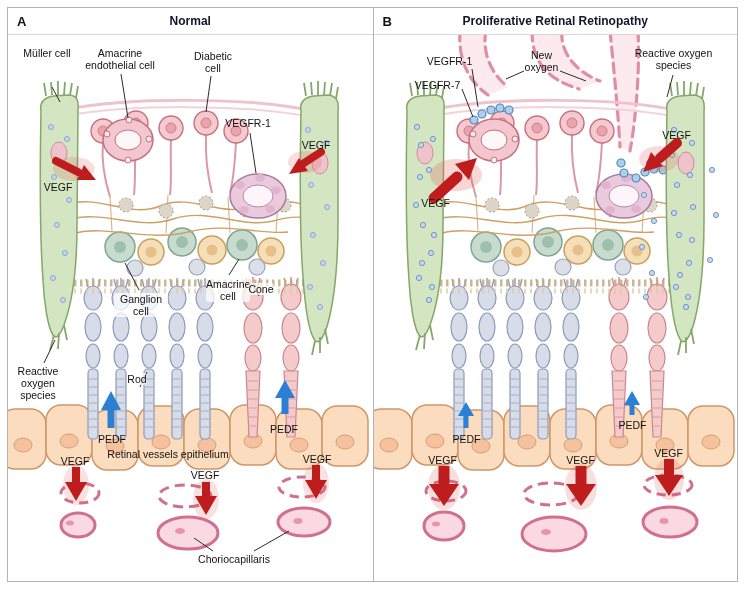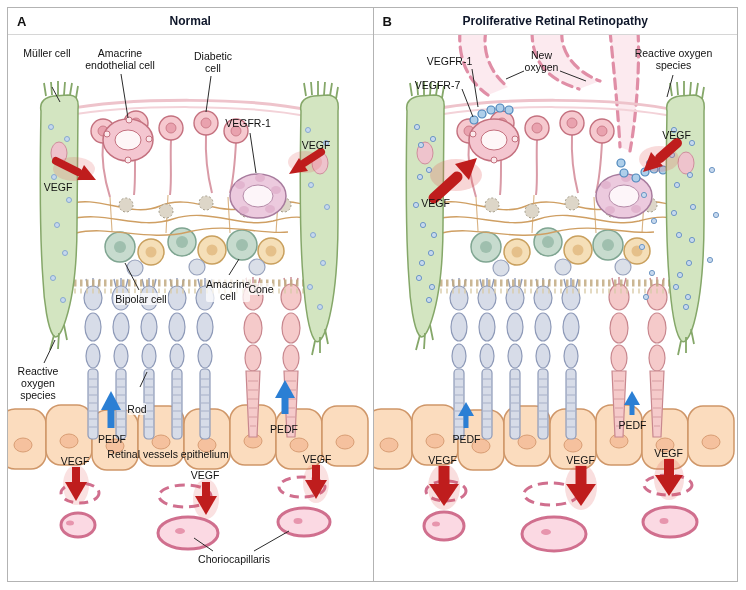--- a/index.html
+++ b/index.html
@@ -241,24 +241,24 @@
         </g>
       </svg>
 
       <div class="lbl" style="left:39px;top:12px;width:48px">Müller cell</div>
       <div class="lbl" style="left:112px;top:12px;width:84px">Amacrine endothelial cell</div>
       <div class="lbl" style="left:205px;top:15px;width:52px">Diabetic cell</div>
       <div class="lbl nw" style="left:240px;top:82px">VEGFR-1</div>
       <div class="lbl nw" style="left:50px;top:146px">VEGF</div>
       <div class="lbl nw" style="left:308px;top:104px">VEGF</div>
       <div class="lbl" style="left:30px;top:330px;width:52px">Reactive oxygen species</div>
-      <div class="lbl bgl" style="left:133px;top:258px;width:54px">Bipolar cell</div>
+      <div class="lbl bgl" style="left:133px;top:258px;width:54px">Ganglion cell</div>
       <div class="lbl bgl" style="left:220px;top:243px;width:44px">Amacrine cell</div>
       <div class="lbl nw bgl" style="left:253px;top:248px">Cone</div>
-      <div class="lbl nw bgl" style="left:129px;top:368px">Rod</div>
+      <div class="lbl nw bgl" style="left:129px;top:338px">Rod</div>
       <div class="lbl nw" style="left:104px;top:398px">PEDF</div>
       <div class="lbl nw" style="left:276px;top:388px">PEDF</div>
       <div class="lbl nw" style="left:160px;top:413px">Retinal vessels epithelium</div>
       <div class="lbl nw" style="left:67px;top:420px">VEGF</div>
       <div class="lbl nw" style="left:197px;top:434px">VEGF</div>
       <div class="lbl nw" style="left:309px;top:418px">VEGF</div>
       <div class="lbl nw" style="left:226px;top:518px">Choriocapillaris</div>
     </div>
   </div>
 

